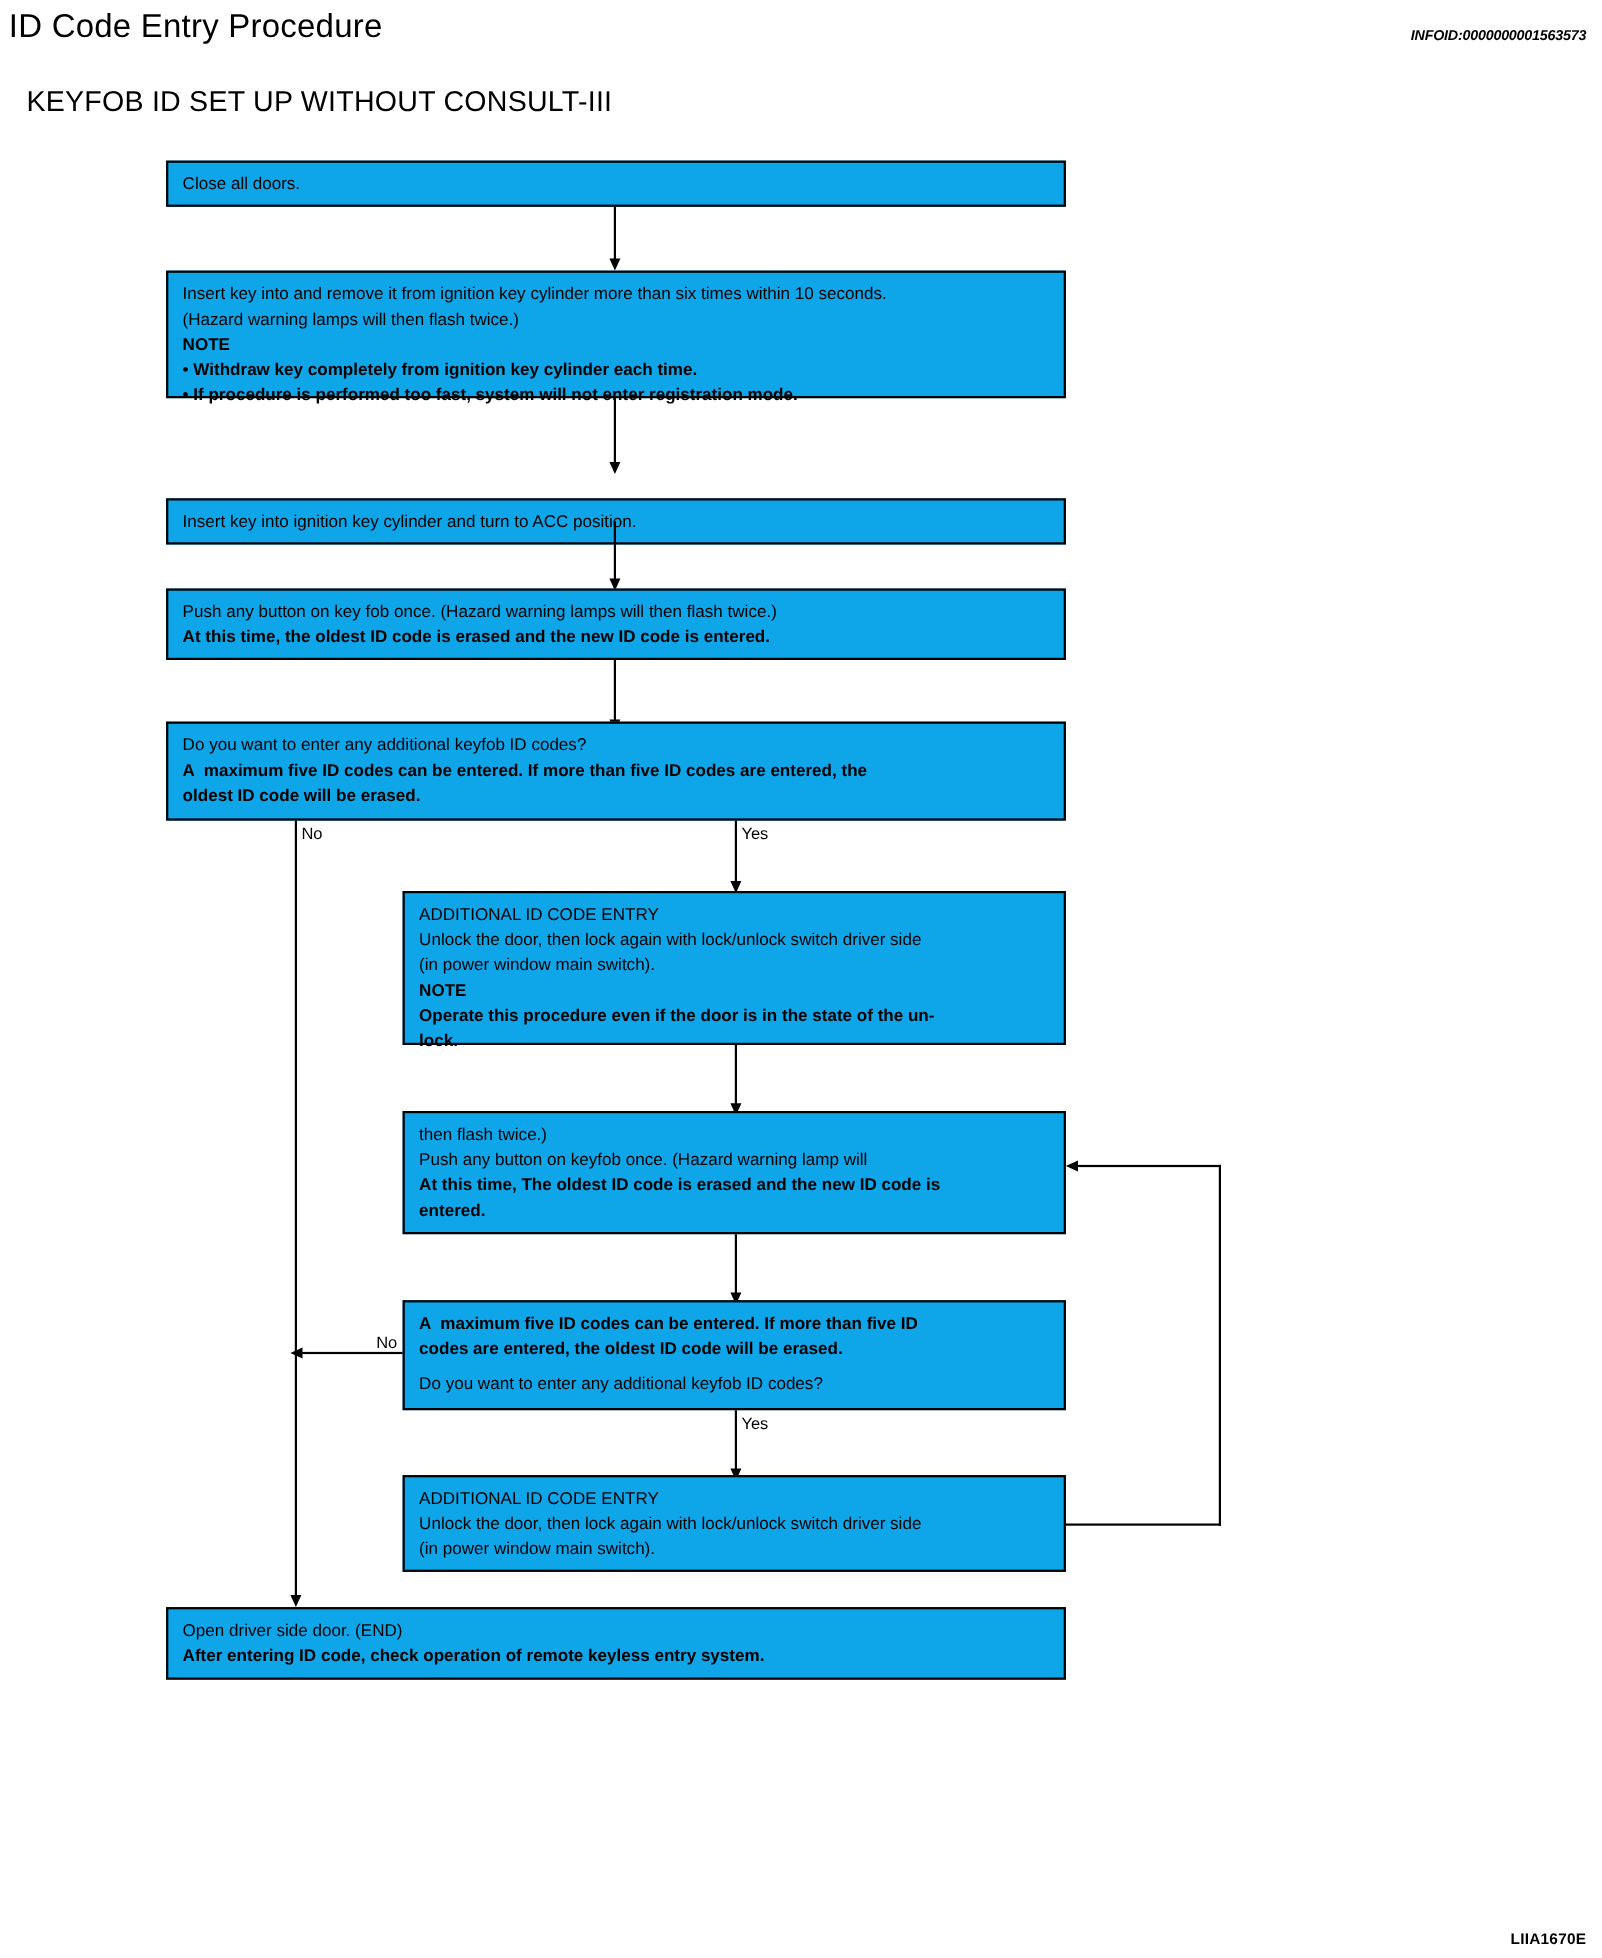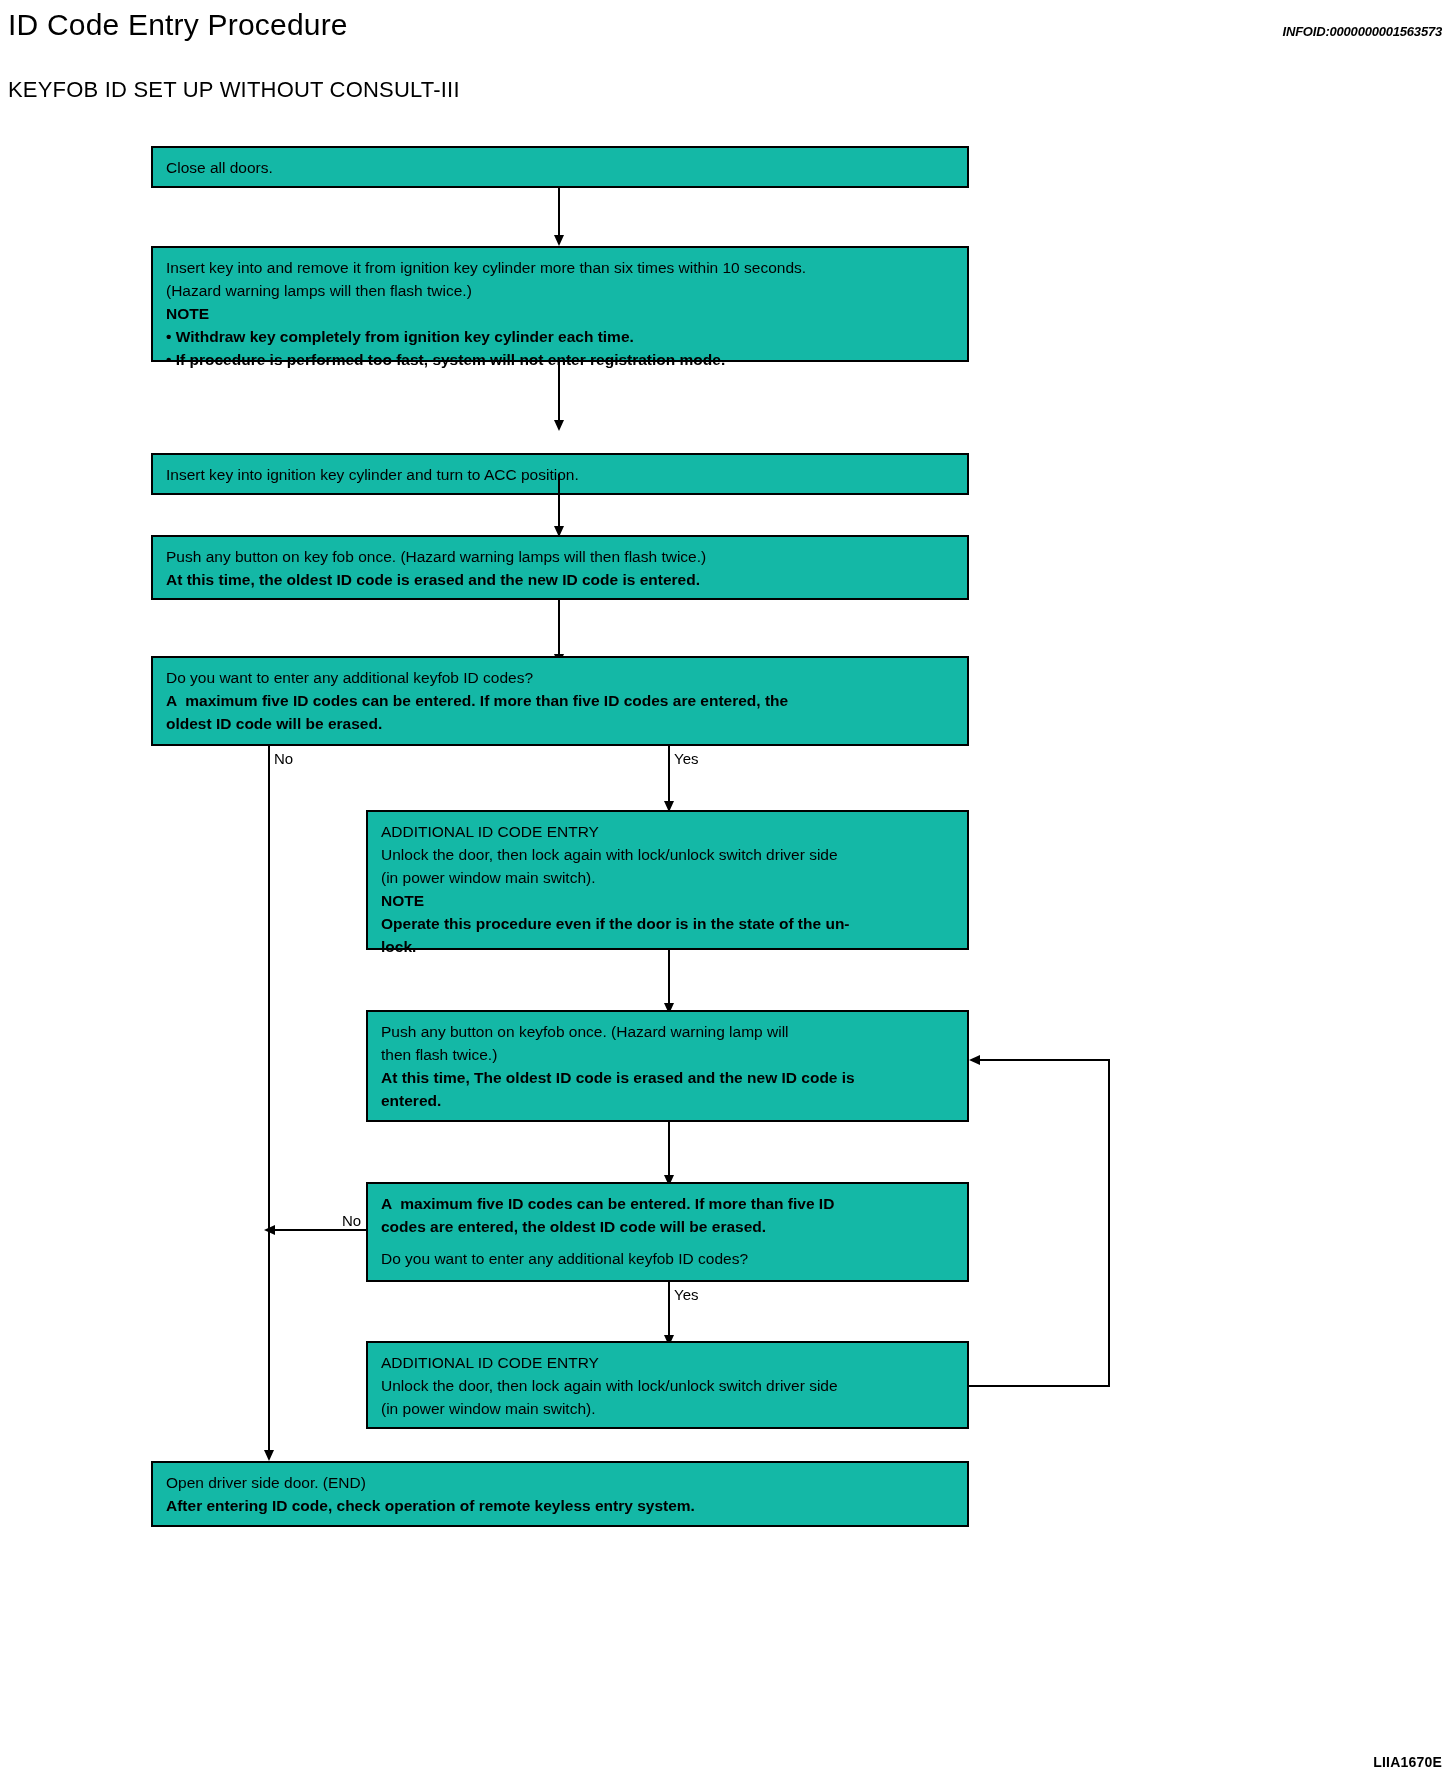--- a/index.html
+++ b/index.html
@@ -31,43 +31,43 @@
     right: 14px;
     top: 24px;
     font-size: 13px;
     font-style: italic;
     font-weight: 600;
     letter-spacing: -0.2px;
     white-space: nowrap;
   }
   #section-title {
     position: absolute;
-    left: 8px;
+    left: 24px;
     top: 77px;
-    font-size: 22px;
+    font-size: 26px;
     font-weight: 400;
     letter-spacing: 0.2px;
     white-space: nowrap;
   }
   #figure-code {
     position: absolute;
     right: 14px;
     bottom: 10px;
     font-size: 14px;
     font-weight: 600;
     letter-spacing: 0.2px;
     white-space: nowrap;
   }
 
   
   .fbox {
     position: absolute;
     box-sizing: border-box;
     border: 2px solid #000;
-    background: #14b8a6;
+    background: #0ea5e9;
     padding: 8px 12px 8px 13px;
   }
   .fline {
     font-size: 15.5px;
     line-height: 23px;
     white-space: pre-wrap;
   }
   .fline.b { font-weight: 700; }
 
   
@@ -163,22 +163,22 @@
   <div class="fline">(in power window main switch).</div>
   <div class="fline b">NOTE</div>
   <div class="fline b">Operate this procedure even if the door is in the state of the un-</div>
   <div class="fline b">lock.</div>
 </div>
 
 <div class="vline" style="left:668px; top:950px; height:58px;"></div>
 <div class="arrow-down" style="left:664px; top:1003px;"></div>
 
 <div class="fbox" style="left:366px; top:1010px; width:603px; height:112px;">
+  <div class="fline">then flash twice.)</div>
   <div class="fline">Push any button on keyfob once. (Hazard warning lamp will</div>
-  <div class="fline">then flash twice.)</div>
   <div class="fline b">At this time, The oldest ID code is erased and the new ID code is</div>
   <div class="fline b">entered.</div>
 </div>
 
 <div class="vline" style="left:668px; top:1122px; height:58px;"></div>
 <div class="arrow-down" style="left:664px; top:1175px;"></div>
 
 <div class="fbox" style="left:366px; top:1182px; width:603px; height:100px;">
   <div class="fline b">A  maximum five ID codes can be entered. If more than five ID</div>
   <div class="fline b">codes are entered, the oldest ID code will be erased.</div>

